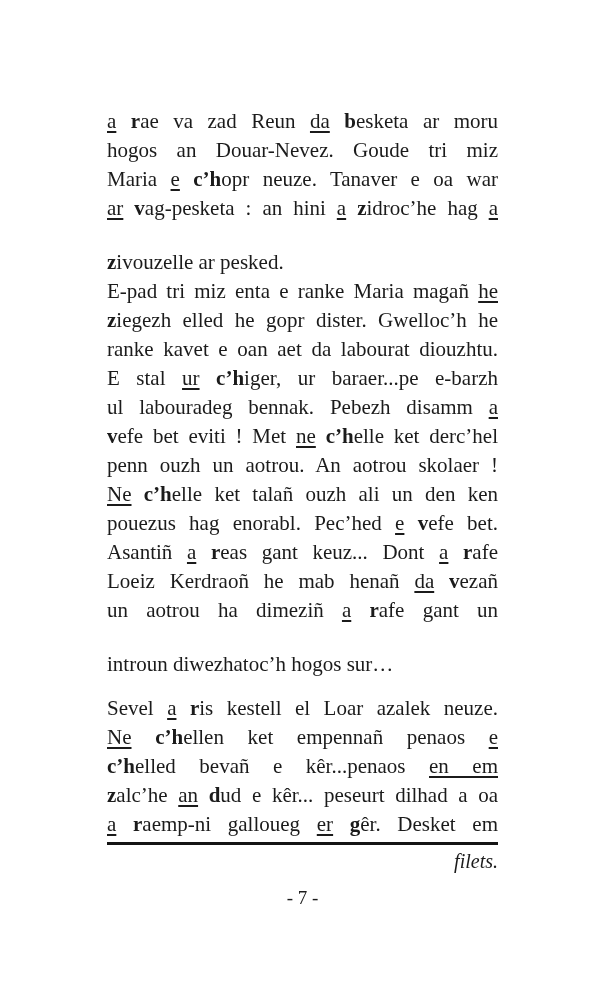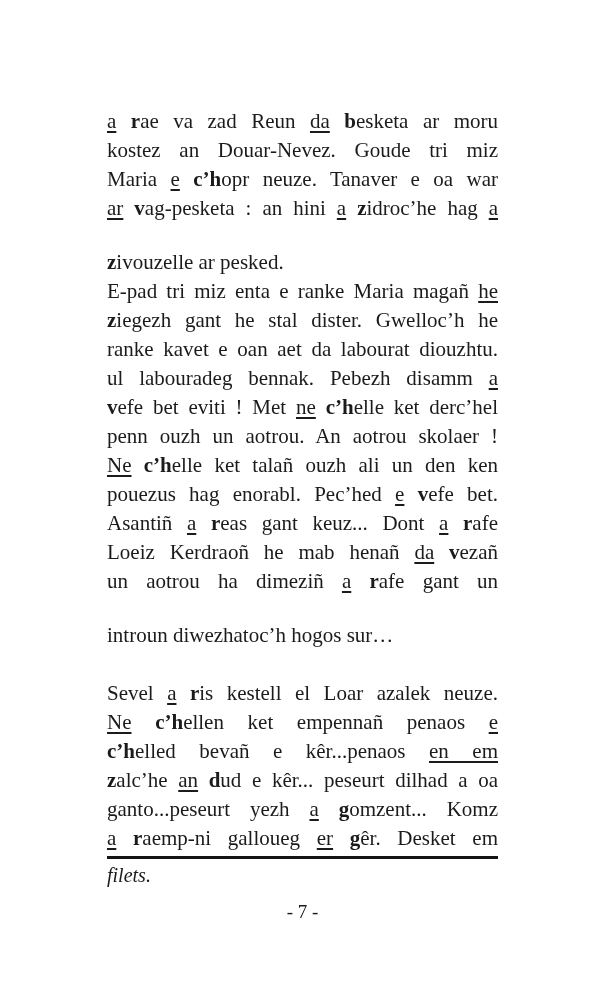--- a/index.html
+++ b/index.html
@@ -12,21 +12,21 @@
     overflow: hidden;
   }
   .text-column {
     position: absolute;
     left: 107px;
     top: 107px;
     width: 391px;
     color: #1b1b1b;
   }
   .paragraph { margin: 0; }
-  .paragraph.gap-before { margin-top: 29px; }
+  .paragraph.gap-before { margin-top: 15px; }
   .line {
     font-size: 21px;
     line-height: 29px;
     height: 29px;
     text-align: justify;
     text-align-last: justify;
     overflow: hidden;
     white-space: normal;
   }
   .line.pl { text-align-last: left; margin-top: 25px; }
@@ -40,62 +40,62 @@
     margin-top: 3px;
     height: 3px;
     background: #141414;
     width: 100%;
   }
   .footnote {
     font-style: italic;
     font-size: 20px;
     line-height: 27px;
     margin-top: 3px;
-    text-align: left;
+    text-align: right;
   }
   .page-number {
     margin-top: 11px;
     font-size: 19px;
     line-height: 24px;
     text-align: center;
   }
 </style>
 </head>
 <body>
 
 <div class="page" style="color: rgb(27, 27, 27);">
   <div class="text-column">
     <div id="paragraphs">
         <div class="paragraph">
           <div class="line"><span class="seg-u">a</span><span class="seg-n"> </span><span class="seg-b">r</span><span class="seg-n">ae va zad Reun </span><span class="seg-u">da</span><span class="seg-n"> </span><span class="seg-b">b</span><span class="seg-n">esketa ar moru</span></div>
-          <div class="line"><span class="seg-n">kostez an Douar-Nevez. Goude tri miz</span></div>
+          <div class="line"><span class="seg-n">hogos an Douar-Nevez. Goude tri miz</span></div>
           <div class="line"><span class="seg-n">Maria </span><span class="seg-u">e</span><span class="seg-n"> </span><span class="seg-b">c’h</span><span class="seg-n">opr neuze. Tanaver e oa war</span></div>
           <div class="line"><span class="seg-u">ar</span><span class="seg-n"> </span><span class="seg-b">v</span><span class="seg-n">ag-pesketa : an hini </span><span class="seg-u">a</span><span class="seg-n"> </span><span class="seg-b">z</span><span class="seg-n">idroc’he hag </span><span class="seg-u">a</span></div>
           <div class="line pl"><span class="seg-b">z</span><span class="seg-n">ivouzelle ar pesked.</span></div>
         </div>
         <div class="paragraph">
           <div class="line"><span class="seg-n">E-pad tri miz enta e ranke Maria magañ </span><span class="seg-u">he</span></div>
-          <div class="line"><span class="seg-b">z</span><span class="seg-n">iegezh gant he stal dister. Gwelloc’h he</span></div>
+          <div class="line"><span class="seg-b">z</span><span class="seg-n">iegezh elled he gopr dister. Gwelloc’h he</span></div>
           <div class="line"><span class="seg-n">ranke kavet e oan aet da labourat diouzhtu.</span></div>
+          <div class="line"><span class="seg-n">E stal </span><span class="seg-u">ur</span><span class="seg-n"> </span><span class="seg-b">c’h</span><span class="seg-n">iger, ur baraer...pe e-barzh</span></div>
           <div class="line"><span class="seg-n">ul labouradeg bennak. Pebezh disamm </span><span class="seg-u">a</span></div>
           <div class="line"><span class="seg-b">v</span><span class="seg-n">efe bet eviti ! Met </span><span class="seg-u">ne</span><span class="seg-n"> </span><span class="seg-b">c’h</span><span class="seg-n">elle ket derc’hel</span></div>
           <div class="line"><span class="seg-n">penn ouzh un aotrou. An aotrou skolaer !</span></div>
           <div class="line"><span class="seg-u">Ne</span><span class="seg-n"> </span><span class="seg-b">c’h</span><span class="seg-n">elle ket talañ ouzh ali un den ken</span></div>
           <div class="line"><span class="seg-n">pouezus hag enorabl. Pec’hed </span><span class="seg-u">e</span><span class="seg-n"> </span><span class="seg-b">v</span><span class="seg-n">efe bet.</span></div>
           <div class="line"><span class="seg-n">Asantiñ </span><span class="seg-u">a</span><span class="seg-n"> </span><span class="seg-b">r</span><span class="seg-n">eas gant keuz... Dont </span><span class="seg-u">a</span><span class="seg-n"> </span><span class="seg-b">r</span><span class="seg-n">afe</span></div>
           <div class="line"><span class="seg-n">Loeiz Kerdraoñ he mab henañ </span><span class="seg-u">da</span><span class="seg-n"> </span><span class="seg-b">v</span><span class="seg-n">ezañ</span></div>
           <div class="line"><span class="seg-n">un aotrou ha dimeziñ </span><span class="seg-u">a</span><span class="seg-n"> </span><span class="seg-b">r</span><span class="seg-n">afe gant un</span></div>
           <div class="line pl"><span class="seg-n">introun diwezhatoc’h hogos sur…</span></div>
         </div>
         <div class="paragraph gap-before">
           <div class="line"><span class="seg-n">Sevel </span><span class="seg-u">a</span><span class="seg-n"> </span><span class="seg-b">r</span><span class="seg-n">is kestell el Loar azalek neuze.</span></div>
           <div class="line"><span class="seg-u">Ne</span><span class="seg-n"> </span><span class="seg-b">c’h</span><span class="seg-n">ellen ket empennañ penaos </span><span class="seg-u">e</span></div>
           <div class="line"><span class="seg-b">c’h</span><span class="seg-n">elled bevañ e kêr...penaos </span><span class="seg-u">en em</span></div>
           <div class="line"><span class="seg-b">z</span><span class="seg-n">alc’he </span><span class="seg-u">an</span><span class="seg-n"> </span><span class="seg-b">d</span><span class="seg-n">ud e kêr... peseurt dilhad a oa</span></div>
-          <div class="line"><span class="seg-n">ganto...peseurt yezh </span><span class="seg-u">a</span><span class="seg-n"> </span><span class="seg-b">g</span><span class="seg-n">omzent... Komz</span></div>
           <div class="line"><span class="seg-u">a</span><span class="seg-n"> </span><span class="seg-b">r</span><span class="seg-n">aemp-ni galloueg </span><span class="seg-u">er</span><span class="seg-n"> </span><span class="seg-b">g</span><span class="seg-n">êr. Desket em</span></div>
         </div>
       </div>
     <div class="footnote-rule"></div>
     <div class="footnote">filets.</div>
     <div class="page-number">- 7 -</div>
   </div>
 </div>
 
 </body></html>

